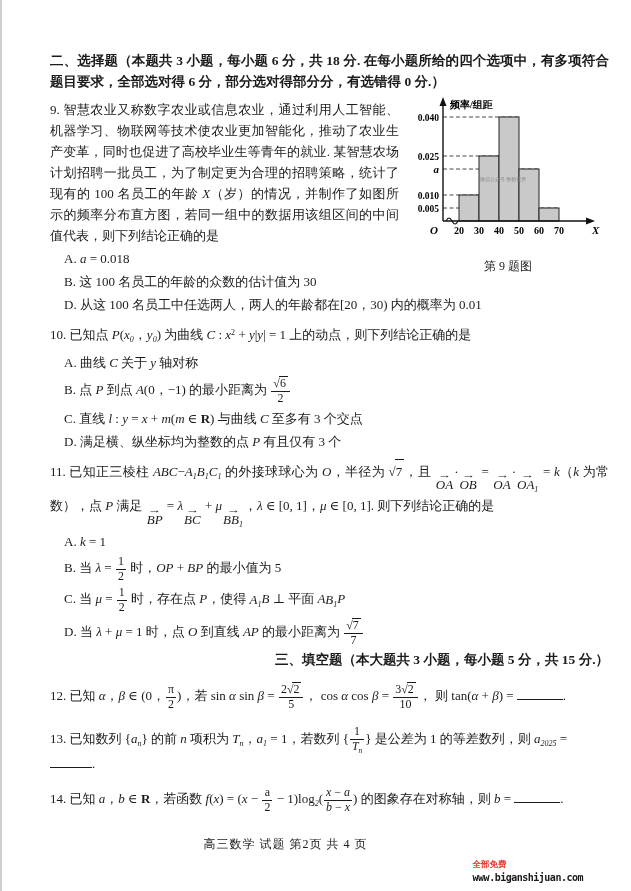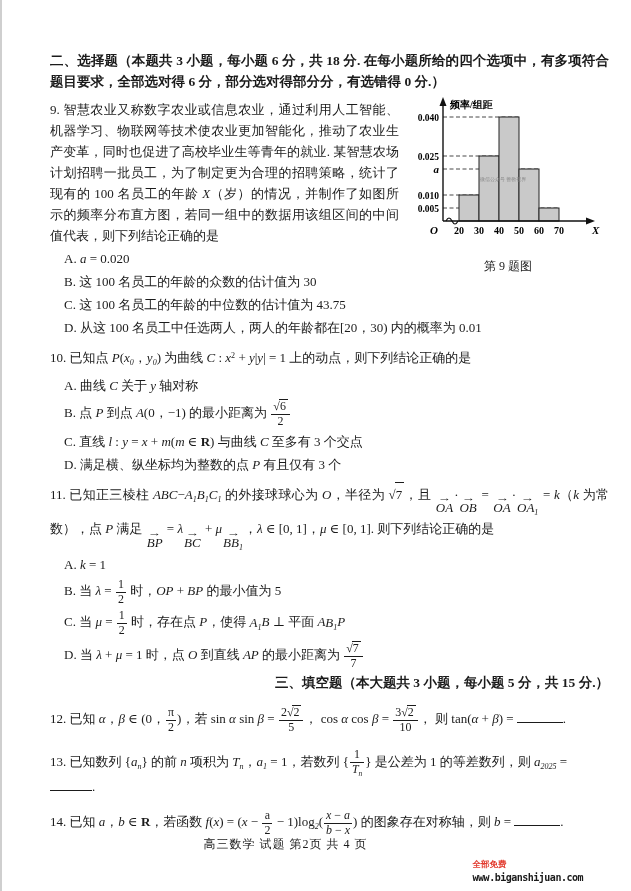--- a/index.html
+++ b/index.html
@@ -87,23 +87,22 @@
           <text x="132" y="139" text-anchor="middle" font-size="10" font-weight="bold">60</text>
           <text x="152" y="139" text-anchor="middle" font-size="10" font-weight="bold">70</text>
           <text x="23" y="139" font-size="11" font-style="italic" font-weight="bold">O</text>
           <text x="185" y="139" font-size="11" font-style="italic" font-weight="bold">X</text>
           <text x="43" y="13" font-size="10" font-weight="bold">频率/组距</text>
           <text x="96" y="86" font-size="5" fill="#8a8a8a" text-anchor="middle">微信公众号 善教视界</text>
         </svg>
       <div class="figcap">第 9 题图</div>
     </div>
     <div class="qtext"><span>9. 智慧农业又称数字农业或信息农业，通过利用人工智能、机器学习、物联网等技术使农业更加智能化，推动了农业生产变革，同时也促进了高校毕业生等青年的就业. 某智慧农场计划招聘一批员工，为了制定更为合理的招聘策略，统计了现有的 100 名员工的年龄 </span><span class="mi">X</span><span>（岁）的情况，并制作了如图所示的频率分布直方图，若同一组中的数据用该组区间的中间值代表，则下列结论正确的是</span></div>
-    <div class="opt"><span>A. </span><span class="mi">a</span><span> = 0.020</span></div>
+    <div class="opt"><span>A. </span><span class="mi">a</span><span> = 0.018</span></div>
     <div class="opt"><span>B. 这 100 名员工的年龄的众数的估计值为 30</span></div>
-    <div class="opt"><span>C. 这 100 名员工的年龄的中位数的估计值为 43.75</span></div>
     <div class="opt"><span>D. 从这 100 名员工中任选两人，两人的年龄都在[20，30) 内的概率为 0.01</span></div>
   </div>
 
   <div class="q clear">
     <div class="qtext"><span>10. 已知点 </span><span class="mi">P</span><span>(</span><span><span class="mi">x</span><span class="sb">0</span></span><span>，</span><span><span class="mi">y</span><span class="sb">0</span></span><span>) 为曲线 </span><span class="mi">C</span><span> : </span><span><span class="mi">x</span><span class="sp">2</span></span><span> + </span><span class="mi">y</span><span>|</span><span class="mi">y</span><span>| = 1 上的动点，则下列结论正确的是</span></div>
     <div class="opt"><span>A. 曲线 </span><span class="mi">C</span><span> 关于 </span><span class="mi">y</span><span> 轴对称</span></div>
     <div class="opt"><span>B. 点 </span><span class="mi">P</span><span> 到点 </span><span class="mi">A</span><span>(0，−1) 的最小距离为 </span><span class="frac"><span class="fn"><span class="sqrt"><span class="rg">√</span><span class="rc"><span>6</span></span></span></span><span class="fd"><span>2</span></span></span></div>
     <div class="opt"><span>C. 直线 </span><span class="mi">l</span><span> : </span><span class="mi">y</span><span> = </span><span class="mi">x</span><span> + </span><span class="mi">m</span><span>(</span><span class="mi">m</span><span> ∈ </span><span class="mb">R</span><span>) 与曲线 </span><span class="mi">C</span><span> 至多有 3 个交点</span></div>
     <div class="opt"><span>D. 满足横、纵坐标均为整数的点 </span><span class="mi">P</span><span> 有且仅有 3 个</span></div>
   </div>

